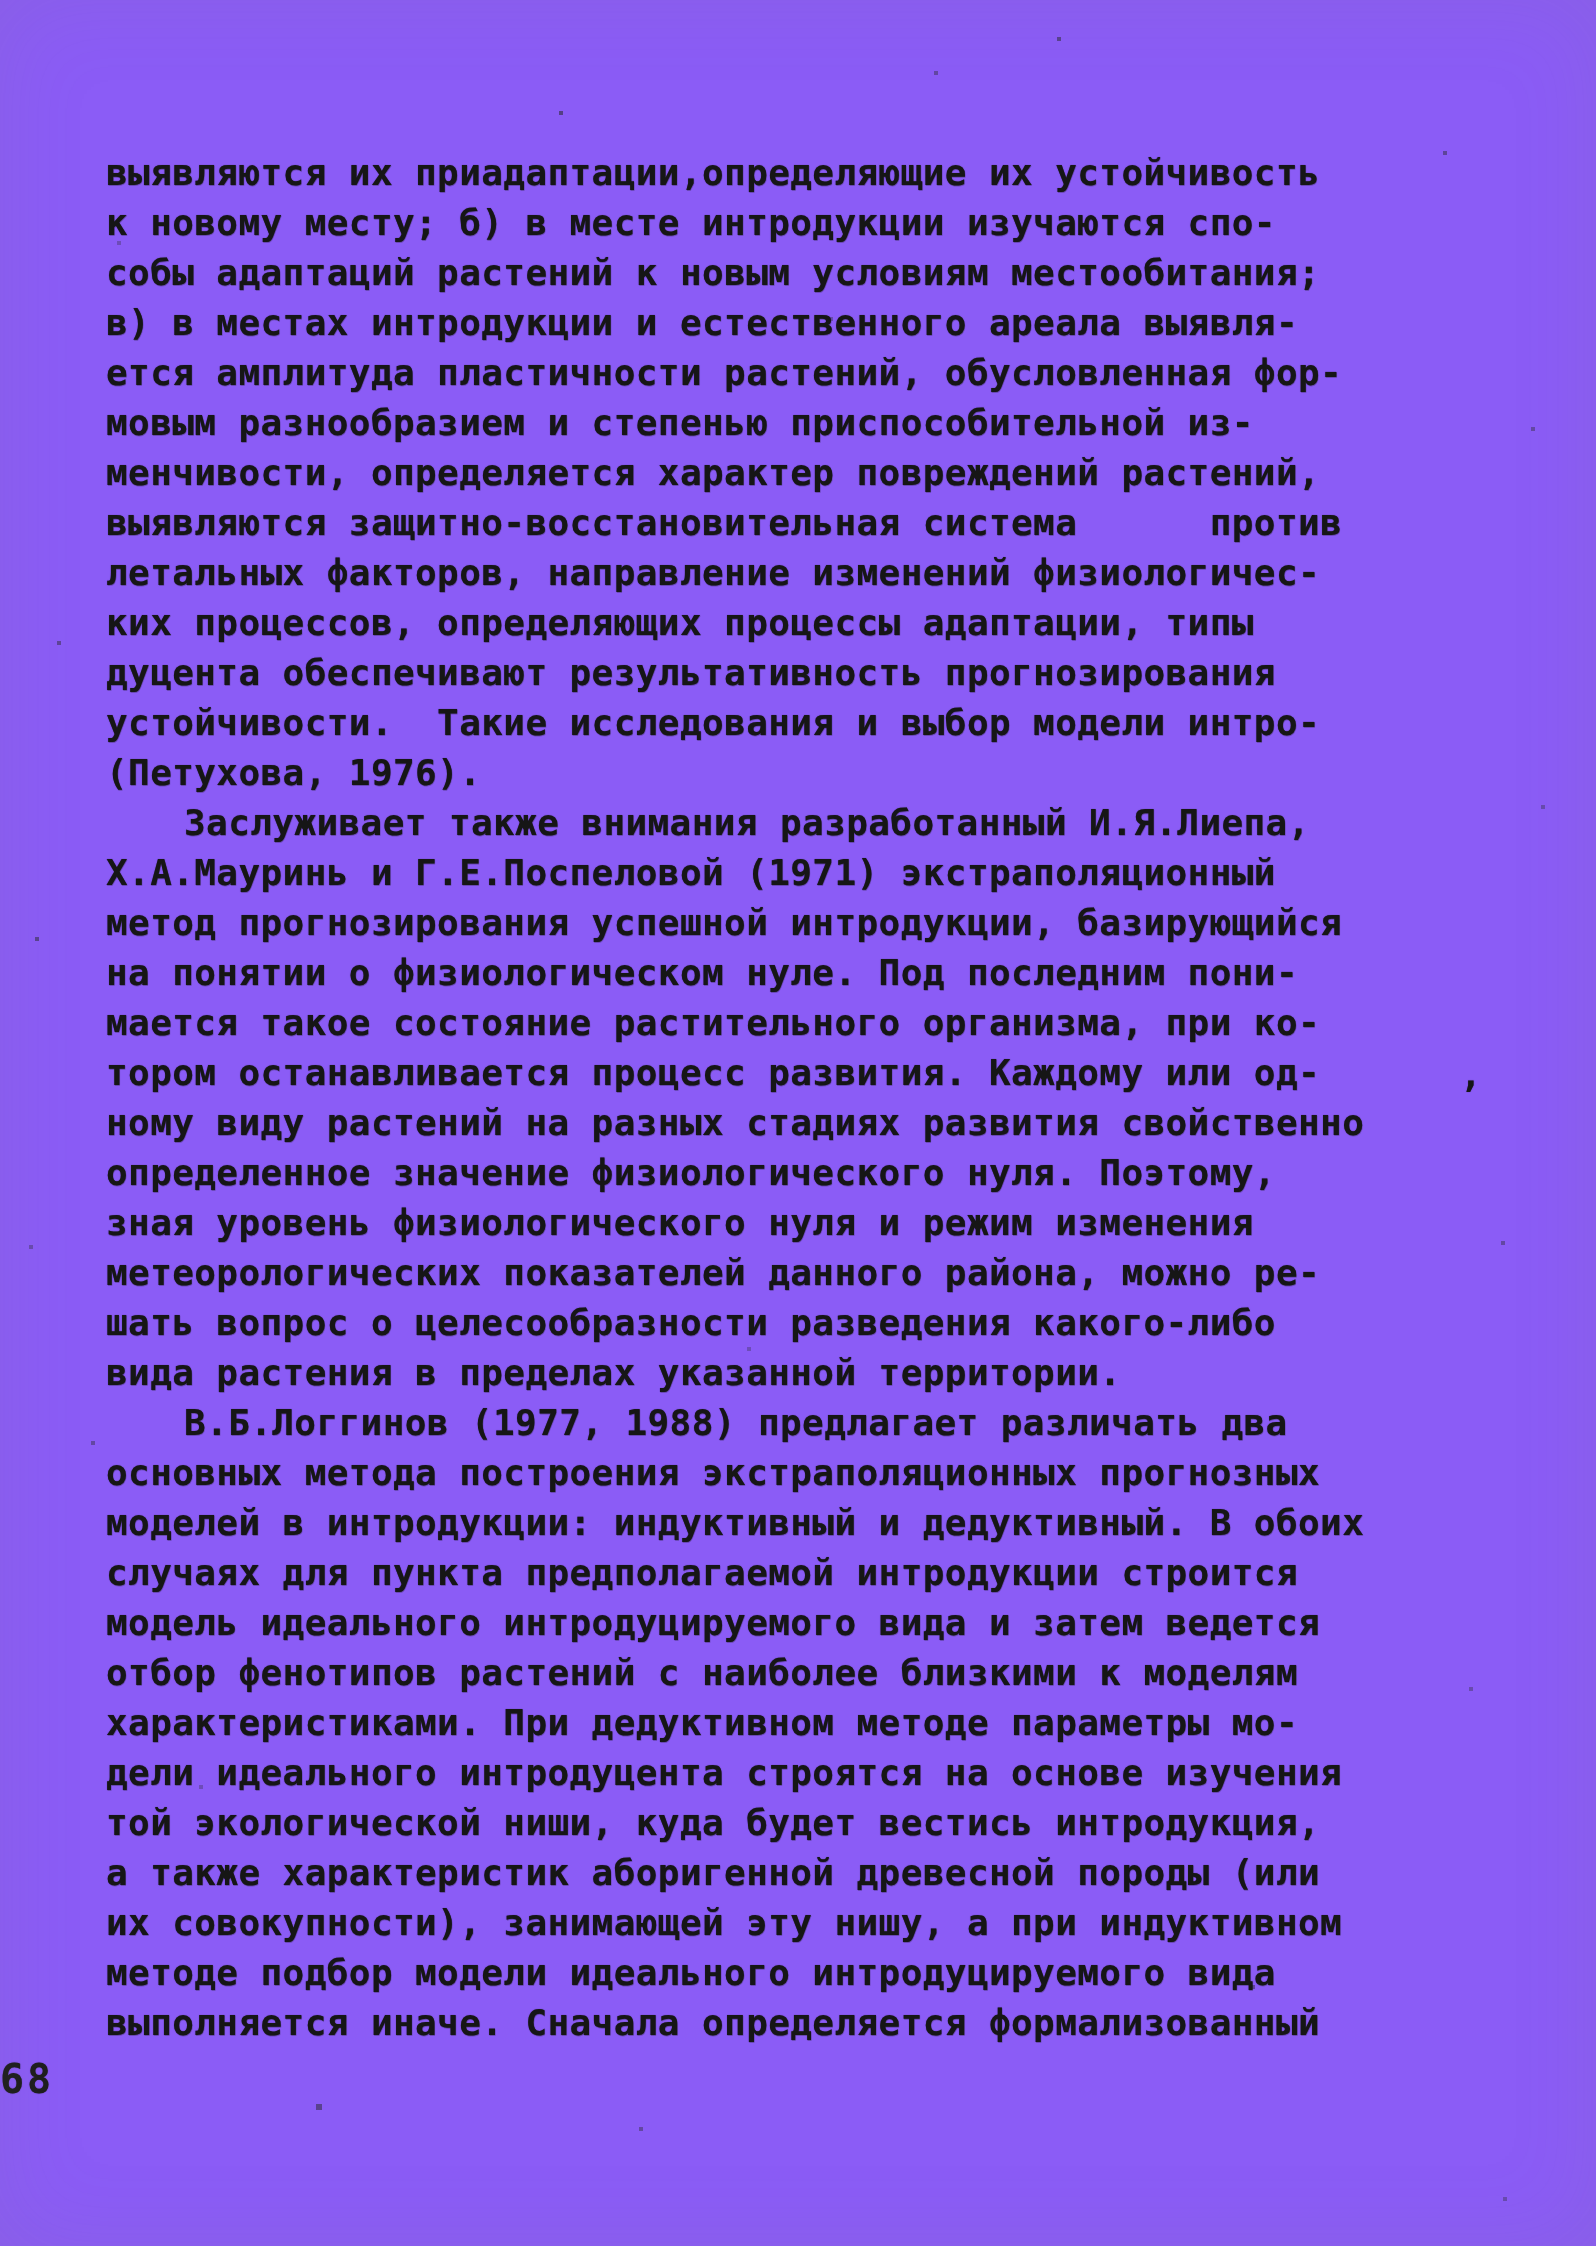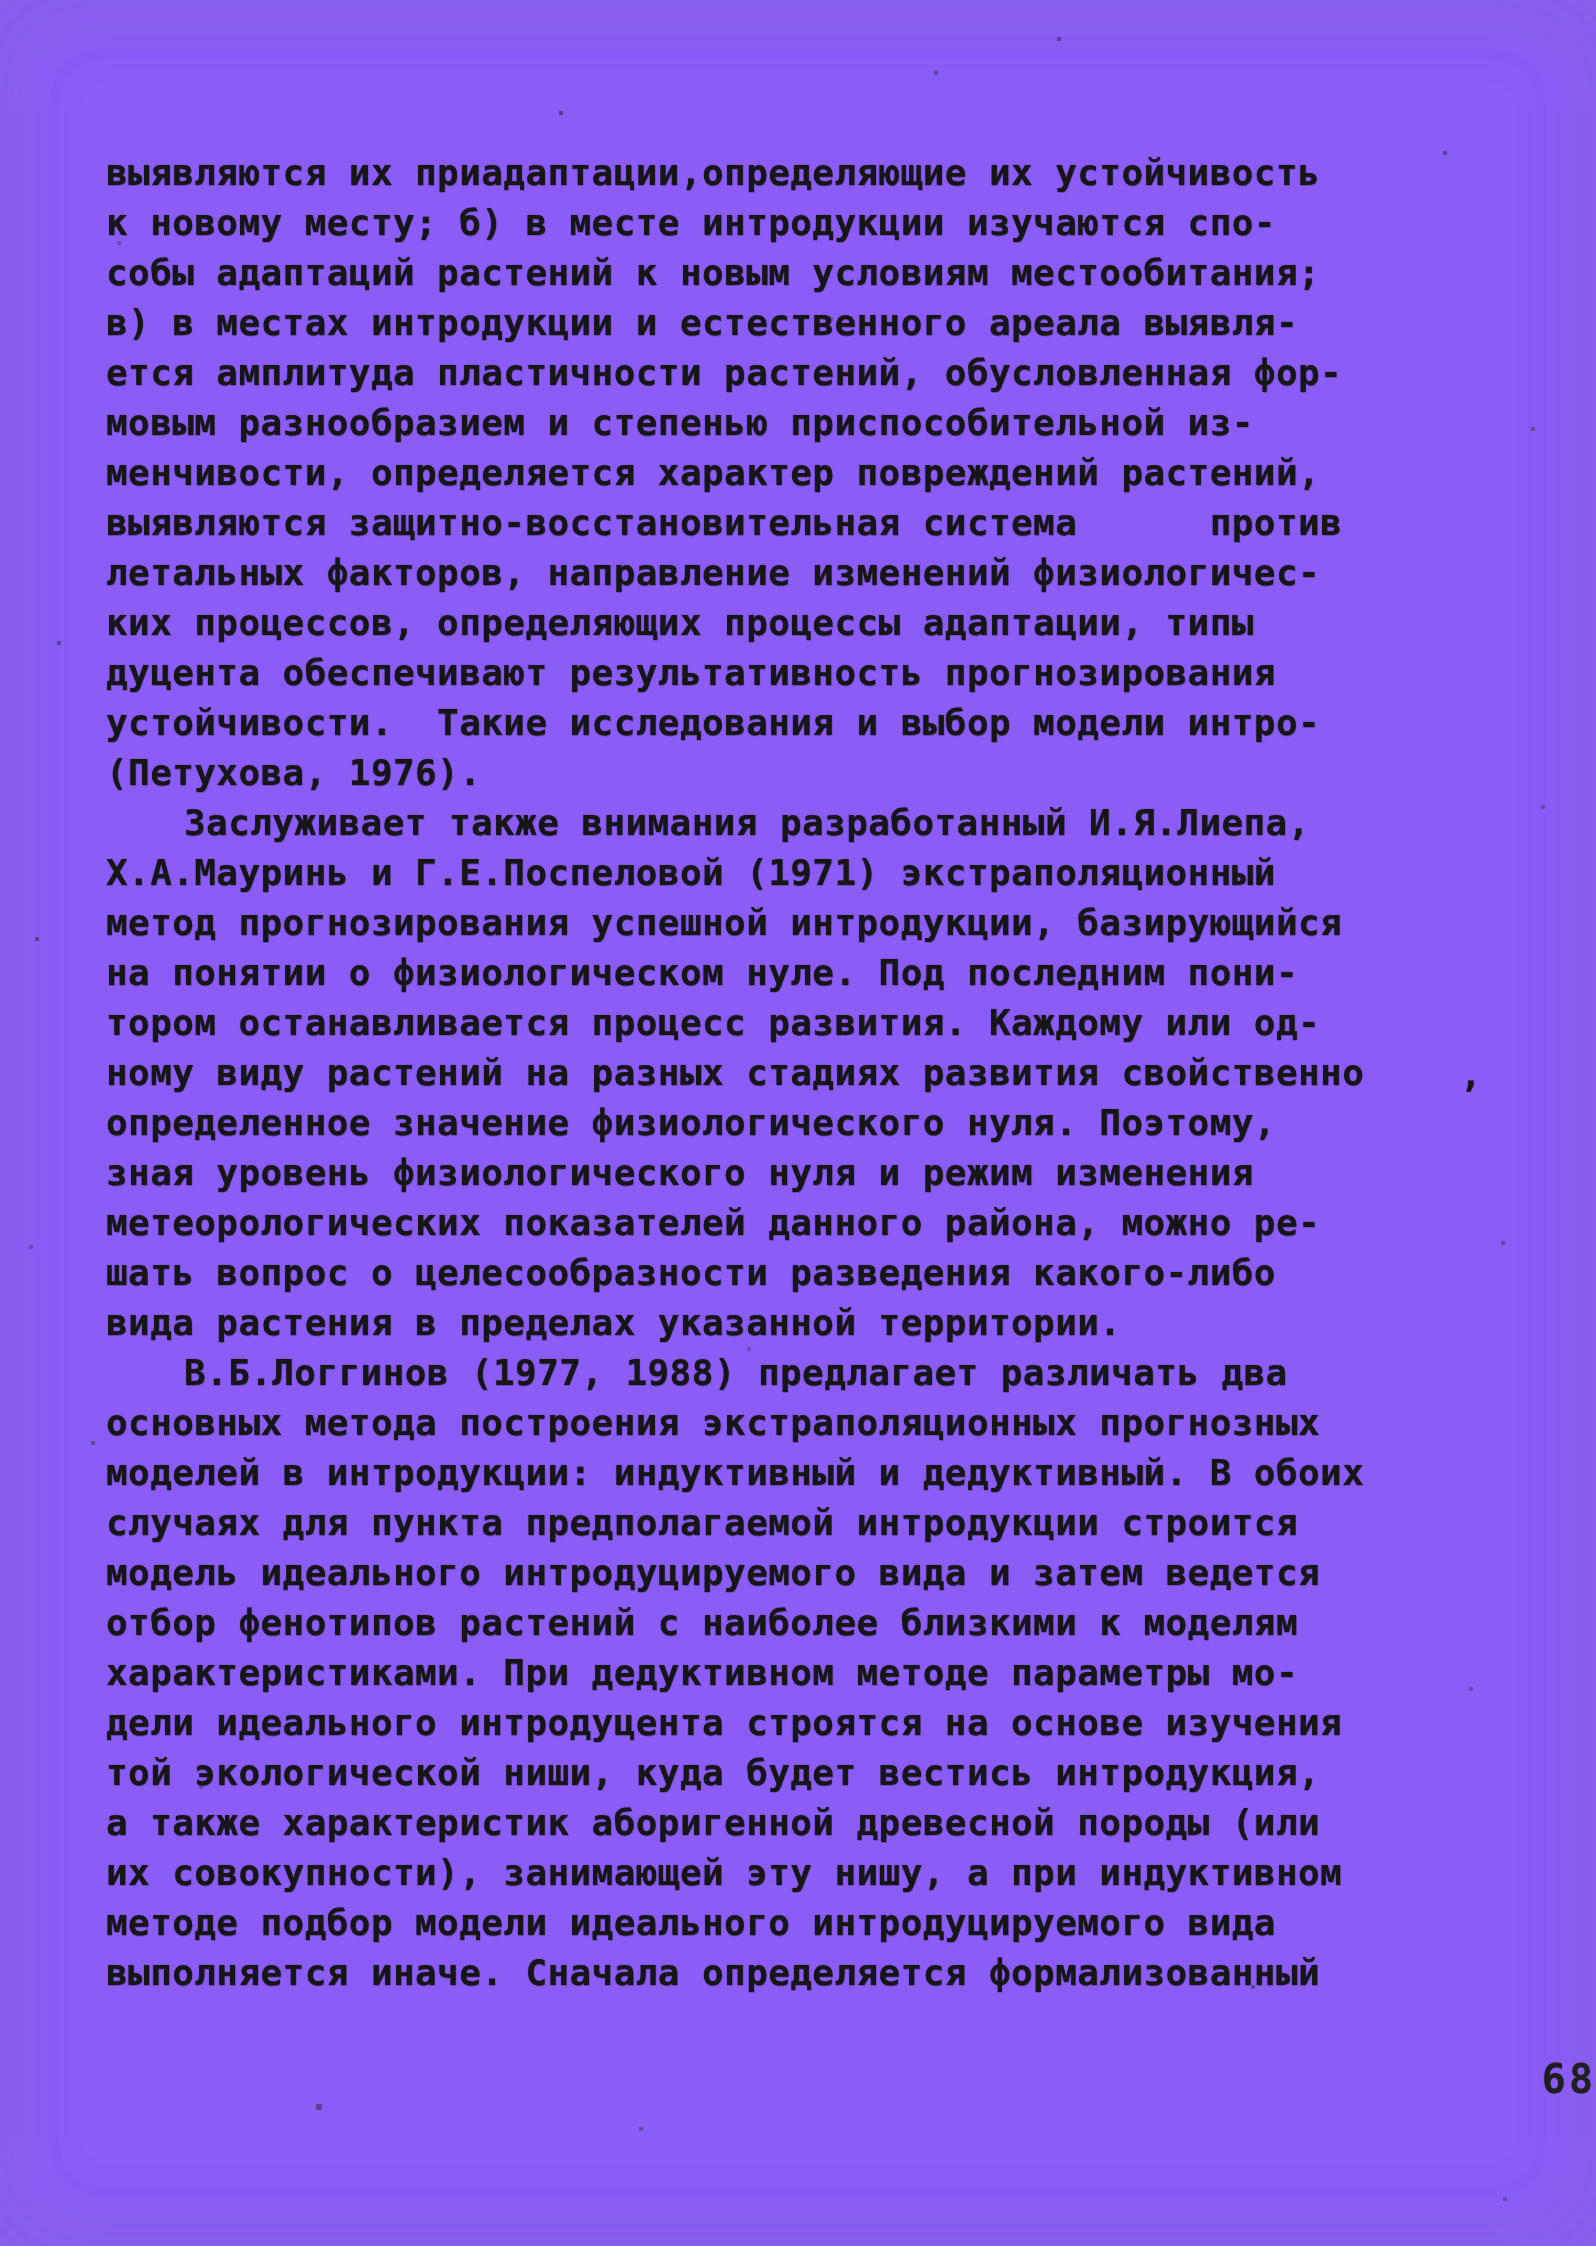--- a/index.html
+++ b/index.html
@@ -49,21 +49,21 @@
     top: 1054px;
     font-size: 36px;
     font-weight: 700;
     text-shadow: 0 0 1px rgba(15,15,15,0.5);
   }
   .page-number {
     position: absolute;
     top: 2056px;
     left: 0;
     width: 100%;
-    text-align: right;
+    text-align: left;
     font-size: 40px;
     font-weight: 700;
     letter-spacing: 3px;
     color: #1d1d1d;
     text-shadow: 0 0 1px rgba(15,15,15,0.5);
   }
   
   .speckles {
     position: absolute;
     top: 0; left: 0;
@@ -108,20 +108,21 @@
       <div class="line">выявляются защитно-восстановительная система      против</div>
       <div class="line">летальных факторов, направление изменений физиологичес-</div>
       <div class="line">ких процессов, определяющих процессы адаптации, типы</div>
       <div class="line">дуцента обеспечивают результативность прогнозирования</div>
       <div class="line">устойчивости.  Такие исследования и выбор модели интро-</div>
       <div class="line">(Петухова, 1976).</div>
       <div class="line indent">Заслуживает также внимания разработанный И.Я.Лиепа,</div>
       <div class="line">Х.А.Мауринь и Г.Е.Поспеловой (1971) экстраполяционный</div>
       <div class="line">метод прогнозирования успешной интродукции, базирующийся</div>
       <div class="line">на понятии о физиологическом нуле. Под последним пони-</div>
+      <div class="line">мается такое состояние растительного организма, при ко-</div>
       <div class="line">тором останавливается процесс развития. Каждому или од-</div>
       <div class="line">ному виду растений на разных стадиях развития свойственно</div>
       <div class="line">определенное значение физиологического нуля. Поэтому,</div>
       <div class="line">зная уровень физиологического нуля и режим изменения</div>
       <div class="line">метеорологических показателей данного района, можно ре-</div>
       <div class="line">шать вопрос о целесообразности разведения какого-либо</div>
       <div class="line">вида растения в пределах указанной территории.</div>
       <div class="line indent">В.Б.Логгинов (1977, 1988) предлагает различать два</div>
       <div class="line">основных метода построения экстраполяционных прогнозных</div>
       <div class="line">моделей в интродукции: индуктивный и дедуктивный. В обоих</div>

